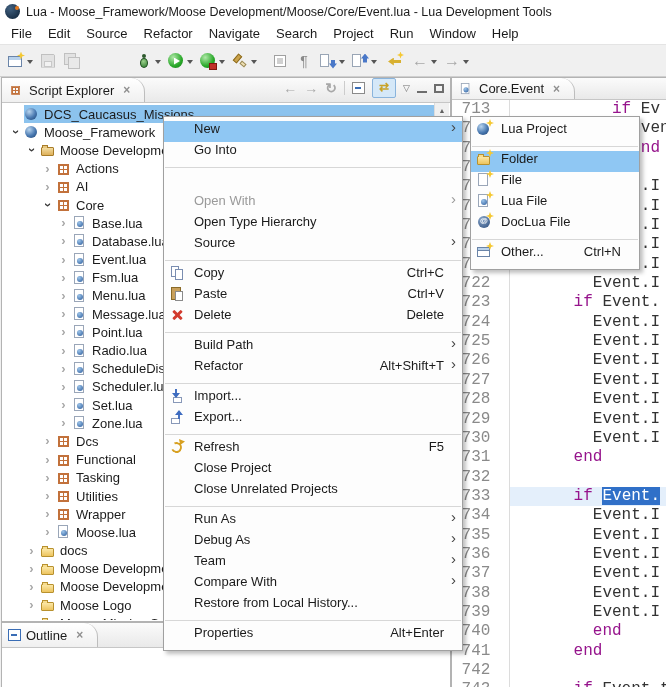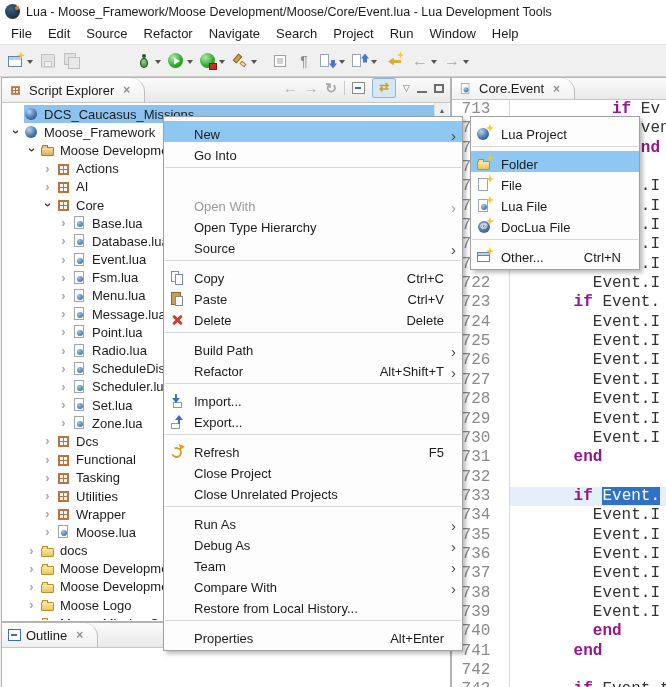--- a/index.html
+++ b/index.html
@@ -52,28 +52,28 @@
   .sbar{position:absolute;right:1px;top:25px;bottom:1px;width:14px;background:#f0f0f0;border-left:1px solid #dcdcdc}
   .sbar .up{display:block;text-align:center;font-size:7px;color:#606060;padding-top:4px}
   .sbar .thumb{position:absolute;left:2px;top:16px;width:10px;height:70px;background:#cdcdcd}
   
   .edbody{position:absolute;left:0;right:0;top:22px;bottom:0;overflow:hidden;background:#fff;
           font-family:"Liberation Mono",monospace;font-size:16px;white-space:pre}
   .cl{display:flex;height:19.35px;line-height:19.35px}
   .num{width:48px;padding-right:9px;text-align:center;color:#8a8a8a;flex:none;border-right:1px solid #dcdcdc}
   .ct{flex:1;padding-left:6px;overflow:hidden;color:#333}
   .cl.cur .ct{background:var(--curline,#e4effb)}
-  .k{color:var(--kw,#96148c);font-weight:bold}
+  .k{color:var(--kw,#96148c);font-weight:normal}
   .s{background:var(--selbg,#3070c8);color:#fff}
   
   .menu{position:absolute;background:#fdfdfd;border:1px solid #a0a0a0;box-shadow:3px 3px 4px rgba(0,0,0,.25);
         padding:4px 0;font-size:13px;z-index:50}
   #context-menu{left:163px;top:116px;width:298px}
   #new-submenu{left:470px;top:116px;width:168px;z-index:60}
-  .mi{height:21px;display:flex;align-items:flex-end;padding:0 6px 0 5px}
+  .mi{height:21px;display:flex;align-items:flex-start;padding:0 6px 0 5px}
   .mi.hl{background:var(--menuhl,#8fc7f3)}
   .mi.dis{color:#9a9a9a}
   .mico{width:16px;height:16px;margin-right:9px;flex:none;position:relative}
   .mlabel{white-space:nowrap}
   .msc{margin-left:auto;padding-left:18px;white-space:nowrap}
   .marr{width:10px;text-align:right;font-size:15px;line-height:12px;color:#444;margin-left:2px}
   .mi.dis .marr{color:#9a9a9a}
   .mi .marr.off{visibility:hidden}
   .msep{height:1px;background:#d7d7d7;margin:4px 1px}
   

